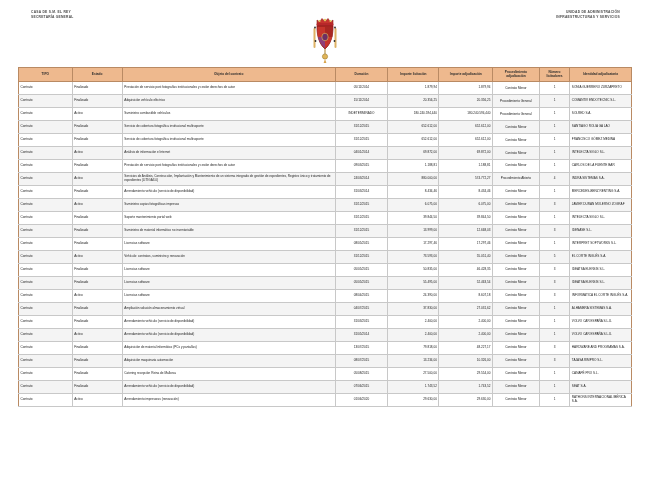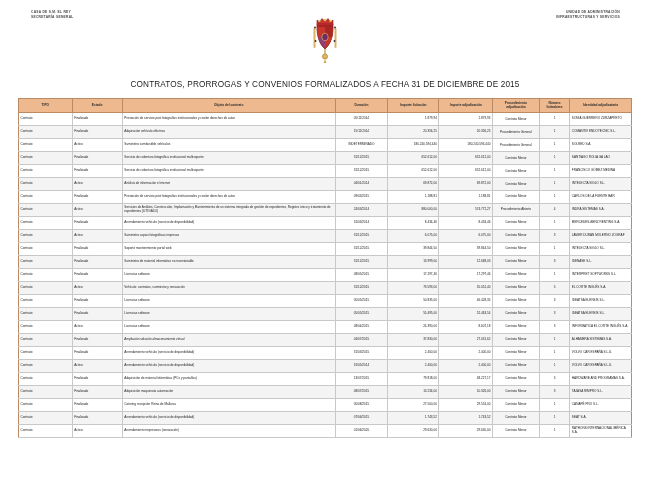--- a/index.html
+++ b/index.html
@@ -141,21 +141,20 @@
         <path d="M21 48 L19.6 52 L22.4 52 Z" fill="#d8a44a"></path>
       </svg>
     </div>
 
     <div class="header-right">
       <div>UNIDAD DE ADMINISTRACIÓN</div>
       <div>INFRAESTRUCTURAS Y SERVICIOS</div>
     </div>
   </div>
 
-  <div class="doc-title">CONTRATOS, PRORROGAS Y CONVENIOS FORMALIZADOS A FECHA 31 DE DICIEMBRE DE 2015</div>
 
   <table class="contracts">
     <thead>
       <tr>
         <th class="c-tipo">TIPO</th>
         <th class="c-estado">Estado</th>
         <th class="c-objeto">Objeto del contrato</th>
         <th class="c-duracion">Duración</th>
         <th class="c-lic">Importe licitación</th>
         <th class="c-adj">Importe adjudicación</th>

